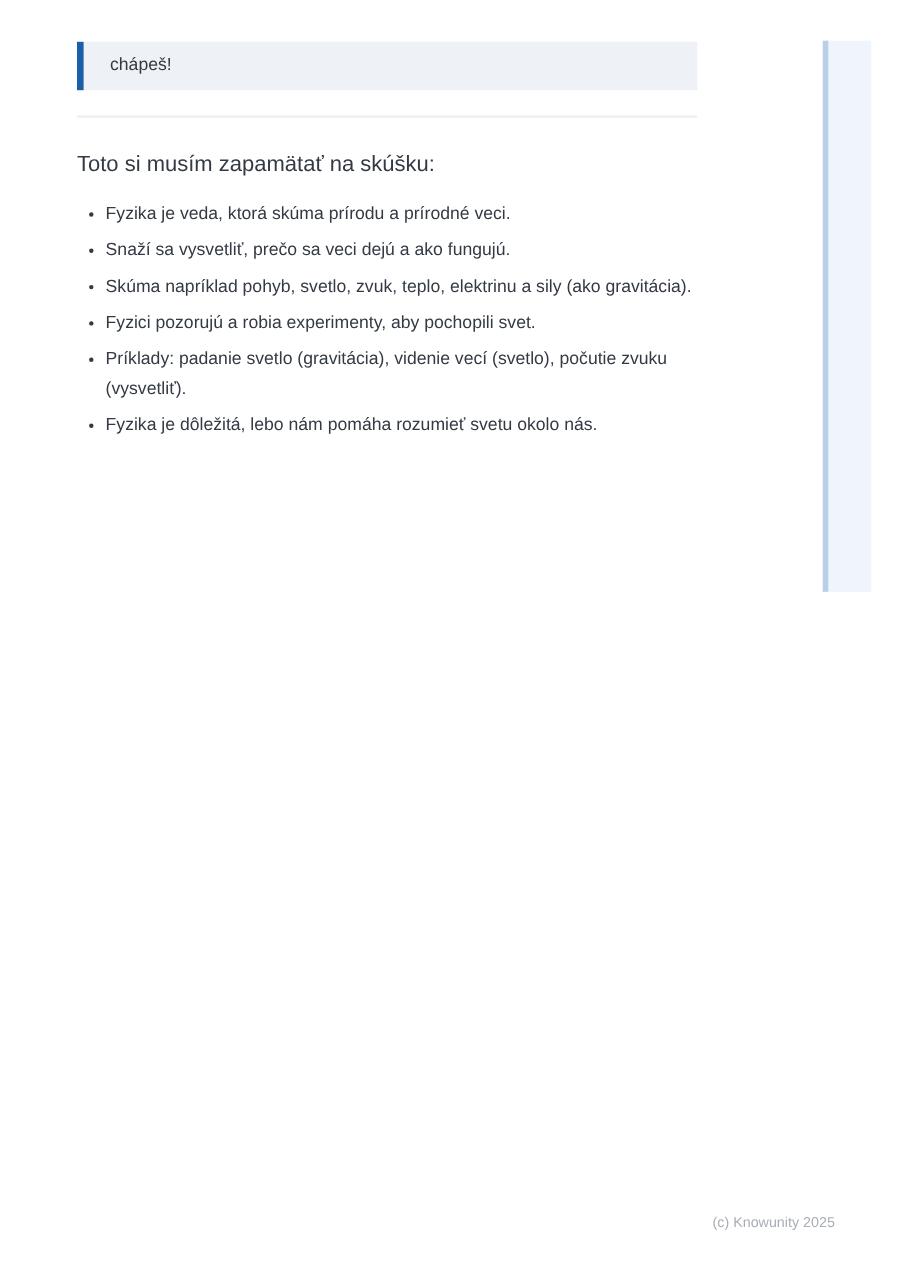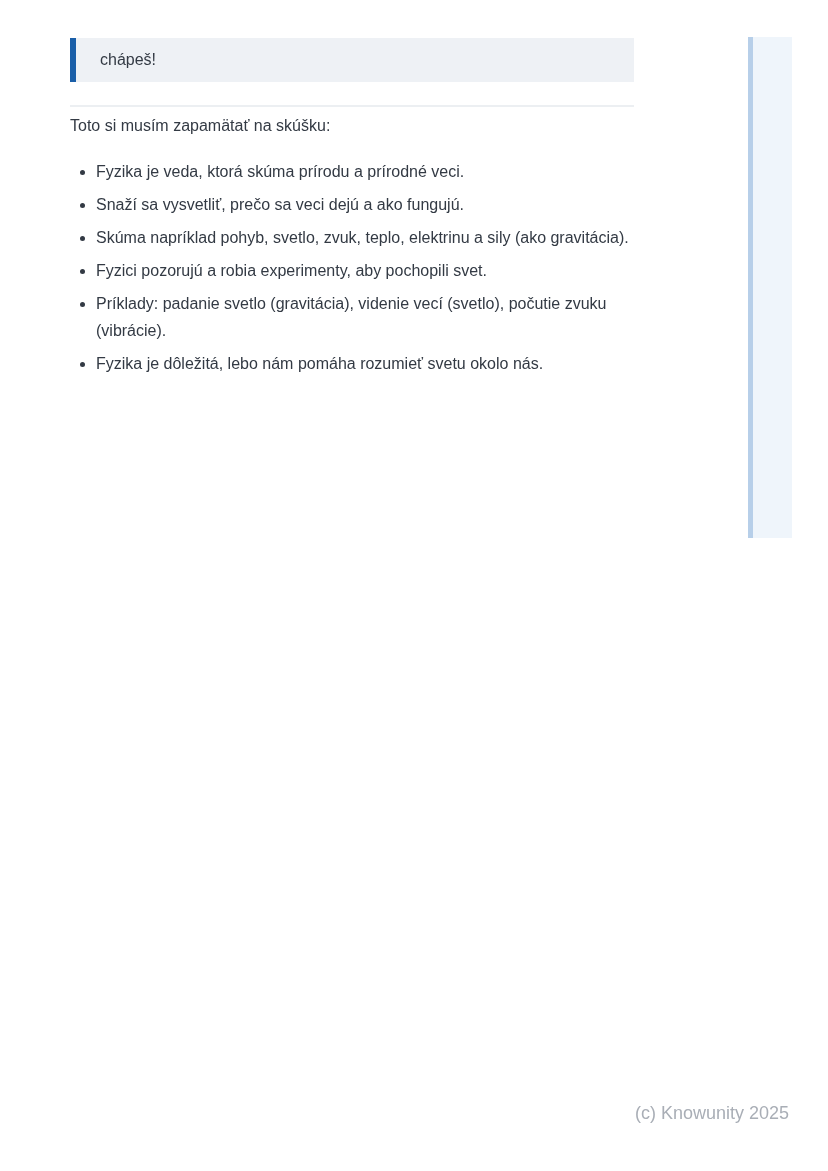--- a/index.html
+++ b/index.html
@@ -43,22 +43,22 @@
     margin: 34px 0 0 0;
     font-size: 30px;
     line-height: 36px;
     font-weight: bold;
     letter-spacing: -0.3px;
     color: var(--accent, #1566c4);
     padding-bottom: 11px;
     border-bottom: 2px solid var(--underline, #79a7d9);
   }
   .intro {
-    margin: 7px 0 0 0;
-    font-size: 16px;
+    margin: 30px 0 0 0;
+    font-size: 20px;
     line-height: 24px;
     color: var(--body-text, #333a44);
   }
   ul.summary {
     margin: 20px 0 0 0;
     padding: 0 0 0 26px;
     list-style: disc;
     color: var(--body-text, #333a44);
   }
   ul.summary li {
@@ -75,22 +75,22 @@
     top: 37px;
     width: 44px;
     height: 501px;
     box-sizing: border-box;
     background: var(--panel-bg, #eff5fb);
     border-left: 5px solid var(--panel-border, #b7cfe9);
   }
   .footer {
     position: absolute;
     top: 1103px;
-    right: 39px;
-    font-size: 18px;
+    right: 69px;
+    font-size: 13px;
     color: var(--footer-text, #a9aeb6);
   }
 </style>
 </head>
 <body>
 
 <div class="page">
 
   <div class="content">
 
@@ -101,21 +101,21 @@
     <hr class="divider">
 
 
     <p class="intro">Toto si musím zapamätať na skúšku:</p>
 
     <ul class="summary" id="summary-list">
         <li><span>Fyzika je veda, ktorá skúma </span><strong>prírodu</strong><span> a </span><strong>prírodné veci</strong><span>.</span></li>
         <li><span>Snaží sa </span><strong>vysvetliť</strong><span>, prečo sa veci dejú a ako fungujú.</span></li>
         <li><span>Skúma napríklad </span><strong>pohyb, svetlo, zvuk, teplo, elektrinu</strong><span> a </span><strong>sily</strong><span> (ako gravitácia).</span></li>
         <li><span>Fyzici </span><strong>pozorujú</strong><span> a robia </span><strong>experimenty</strong><span>, aby pochopili svet.</span></li>
-        <li><span>Príklady: </span><strong>padanie svetlo</strong><span> (gravitácia), </span><strong>videnie vecí</strong><span> (svetlo), </span><strong>počutie zvuku</strong><span> (vibrácie).</span></li>
+        <li><span>Príklady: </span><strong>padanie svetlo</strong><span> (gravitácia), </span><strong>videnie vecí</strong><span> (svetlo), </span><strong>počutie zvuku</strong><span> (vysvetliť).</span></li>
         <li><span>Fyzika je dôležitá, lebo nám pomáha rozumieť svetu okolo nás.</span></li>
       </ul>
 
   </div>
 
   <div class="side-panel"></div>
 
   <div class="footer">(c) Knowunity 2025</div>
 
 </div>

